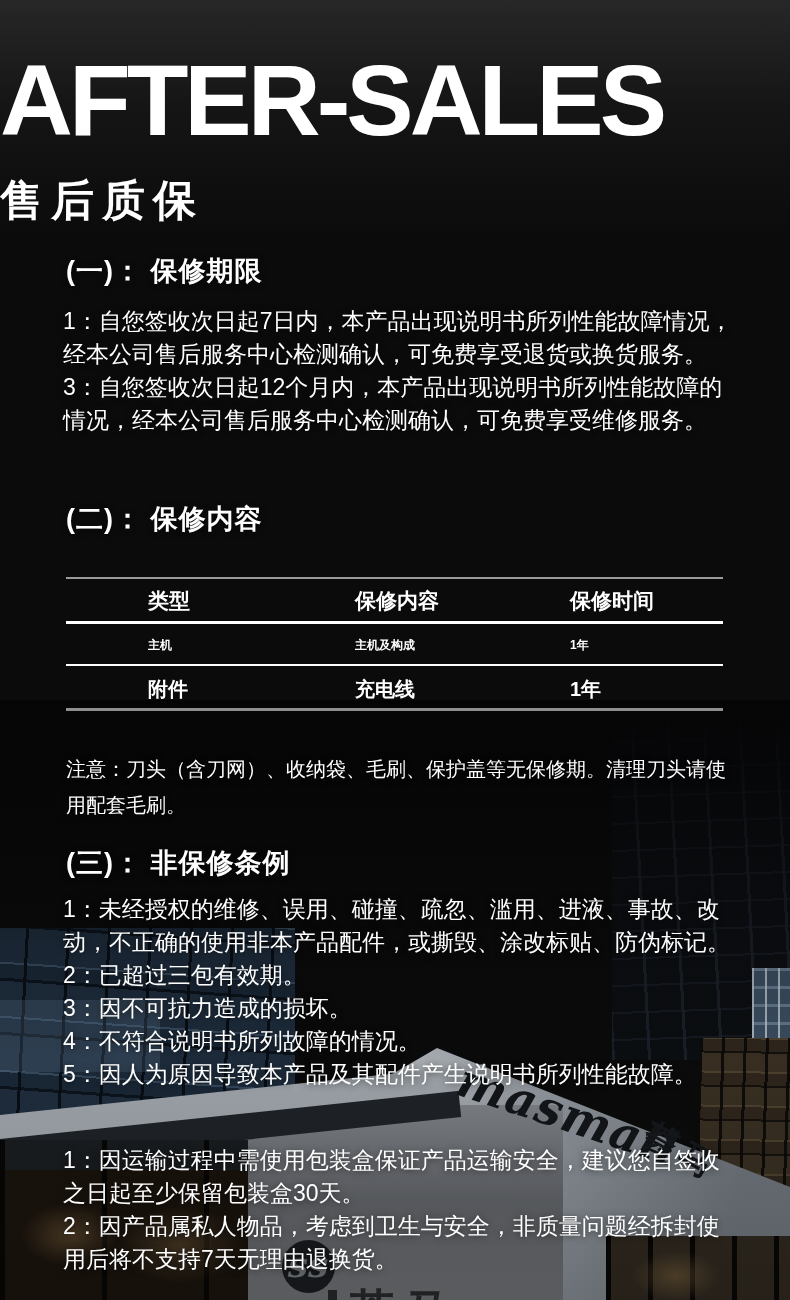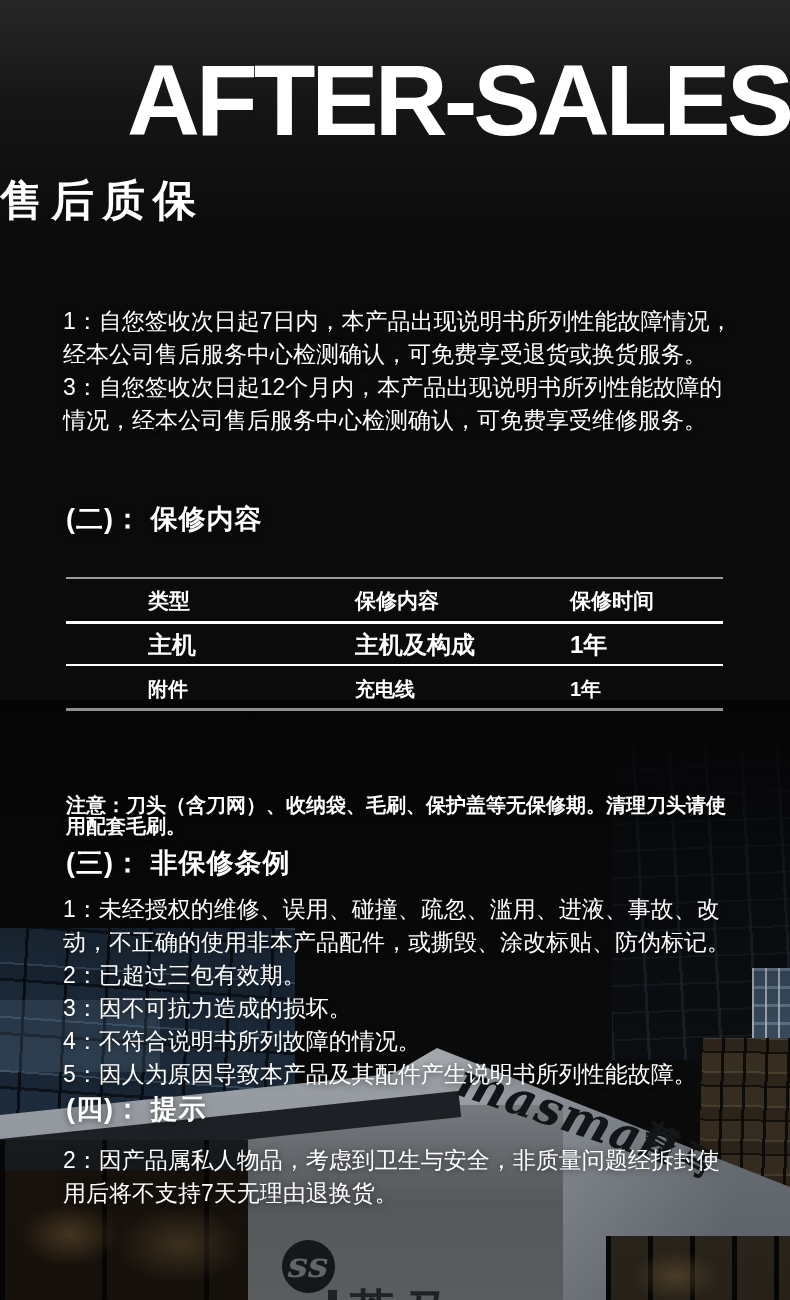--- a/index.html
+++ b/index.html
@@ -1,44 +1,44 @@
 <!DOCTYPE html>
 <html><head>
 <meta charset="utf-8">
 <style>
   html,body{margin:0;padding:0;background:#000;}
   .page{position:relative;width:790px;height:1300px;background:#0b0b0b;overflow:hidden;
         font-family:"Liberation Sans",sans-serif;color:#ffffff;}
   .topglow{position:absolute;top:0;left:0;right:0;height:235px;
         background:linear-gradient(180deg,#272727 0%,#151515 45%,rgba(11,11,11,0) 100%);}
   
-  .title-en{position:absolute;top:50px;left:0;width:790px;text-align:right;
+  .title-en{position:absolute;top:50px;left:0;width:790px;text-align:left;
         font-size:101px;font-weight:900;letter-spacing:-4px;line-height:1;z-index:5;}
   .title-zh{position:absolute;top:172px;left:0;width:790px;text-align:left;
         font-size:43px;font-weight:bold;letter-spacing:8px;z-index:5;}
   
   .sec-h{position:absolute;left:66px;font-size:27px;font-weight:bold;letter-spacing:1px;z-index:5;
         text-shadow:0 1px 6px rgba(0,0,0,.55);}
   .sh1{top:253px}.sh2{top:501px}.sh3{top:845px}.sh4{top:1091px}
   .body-text{position:absolute;left:63px;width:670px;font-size:23px;line-height:33px;z-index:5;
         text-shadow:0 1px 7px rgba(0,0,0,.6);}
   .body-text p{margin:0;}
   .bt1{top:305px}.bt3{top:893px}.bt4{top:1144px}
-  .note{position:absolute;left:66px;top:751px;width:668px;font-size:20px;line-height:21px;
-        font-weight:bold;z-index:5;text-shadow:0 1px 7px rgba(0,0,0,.6);margin-top:44px;}
+  .note{position:absolute;left:66px;top:751px;width:668px;font-size:20px;line-height:36px;
+        font-weight:normal;z-index:5;text-shadow:0 1px 7px rgba(0,0,0,.6);}
   
   .wtable{position:absolute;left:66px;top:577px;width:657px;height:136px;z-index:5;}
   .tline{position:absolute;left:0;width:100%;}
   .l1{top:0;height:2px;background:#9b9b9b}
   .l2{top:44px;height:3px;background:#ffffff}
   .l3{top:87px;height:2px;background:#ffffff}
   .l4{top:131px;height:3px;background:#8f8f8f}
   .trow{position:absolute;left:0;width:100%;font-weight:bold;}
   .trh{top:6px;height:36px;line-height:36px;font-size:21px;}
-  .tr1{top:50px;height:36px;line-height:36px;font-size:24px;}
+  .tr1{top:50px;height:36px;line-height:36px;font-size:12px;}
   .tr2{top:93px;height:38px;line-height:38px;font-size:20px;}
   .tc{position:absolute;top:0;white-space:nowrap;}
   .c1{left:82px}.c2{left:289px}.c3{left:504px}
   
   .photo{position:absolute;left:0;top:700px;width:790px;height:600px;z-index:1;}
   .photo *{position:absolute;}
   .left-building{left:-15px;top:228px;width:310px;height:372px;background-color:#1d2c3d;
      background-image:
        repeating-linear-gradient(93deg, rgba(8,14,22,.95) 0 3px, rgba(0,0,0,0) 3px 41px),
        repeating-linear-gradient(184deg, rgba(95,125,155,.5) 0 2px, rgba(30,46,64,.15) 2px 16px,
@@ -117,20 +117,21 @@
       </svg>
     </div>
     <div class="glyph-frag"></div>
     <div class="bottom-glyphs">荟马</div>
     <div class="photo-overlay"></div>
   </div>
 
   <div class="title-en">AFTER-SALES</div>
   <div class="title-zh">售后质保</div>
 
+  <div class="sec-h sh1">(一)： 保修期限</div>
   <div class="body-text bt1">
     <p>1：自您签收次日起7日内，本产品出现说明书所列性能故障情况，经本公司售后服务中心检测确认，可免费享受退货或换货服务。</p>
     <p>3：自您签收次日起12个月内，本产品出现说明书所列性能故障的情况，经本公司售后服务中心检测确认，可免费享受维修服务。</p>
   </div>
 
   <div class="sec-h sh2">(二)： 保修内容</div>
   <div class="wtable">
     <div class="tline l1"></div>
     <div class="trow trh">
       <span class="tc c1">类型</span>
@@ -156,18 +157,18 @@
 
   <div class="sec-h sh3">(三)： 非保修条例</div>
   <div class="body-text bt3">
     <p>1：未经授权的维修、误用、碰撞、疏忽、滥用、进液、事故、改动，不正确的使用非本产品配件，或撕毁、涂改标贴、防伪标记。</p>
     <p>2：已超过三包有效期。</p>
     <p>3：因不可抗力造成的损坏。</p>
     <p>4：不符合说明书所列故障的情况。</p>
     <p>5：因人为原因导致本产品及其配件产生说明书所列性能故障。</p>
   </div>
 
-  <div class="sec-h sh4">(四)： 提示</div>
   <div class="body-text bt4">
+    <p>1：因运输过程中需使用包装盒保证产品运输安全，建议您自签收之日起至少保留包装盒30天。</p>
     <p>2：因产品属私人物品，考虑到卫生与安全，非质量问题经拆封使用后将不支持7天无理由退换货。</p>
   </div>
 
 </div>
 
 </body></html>

